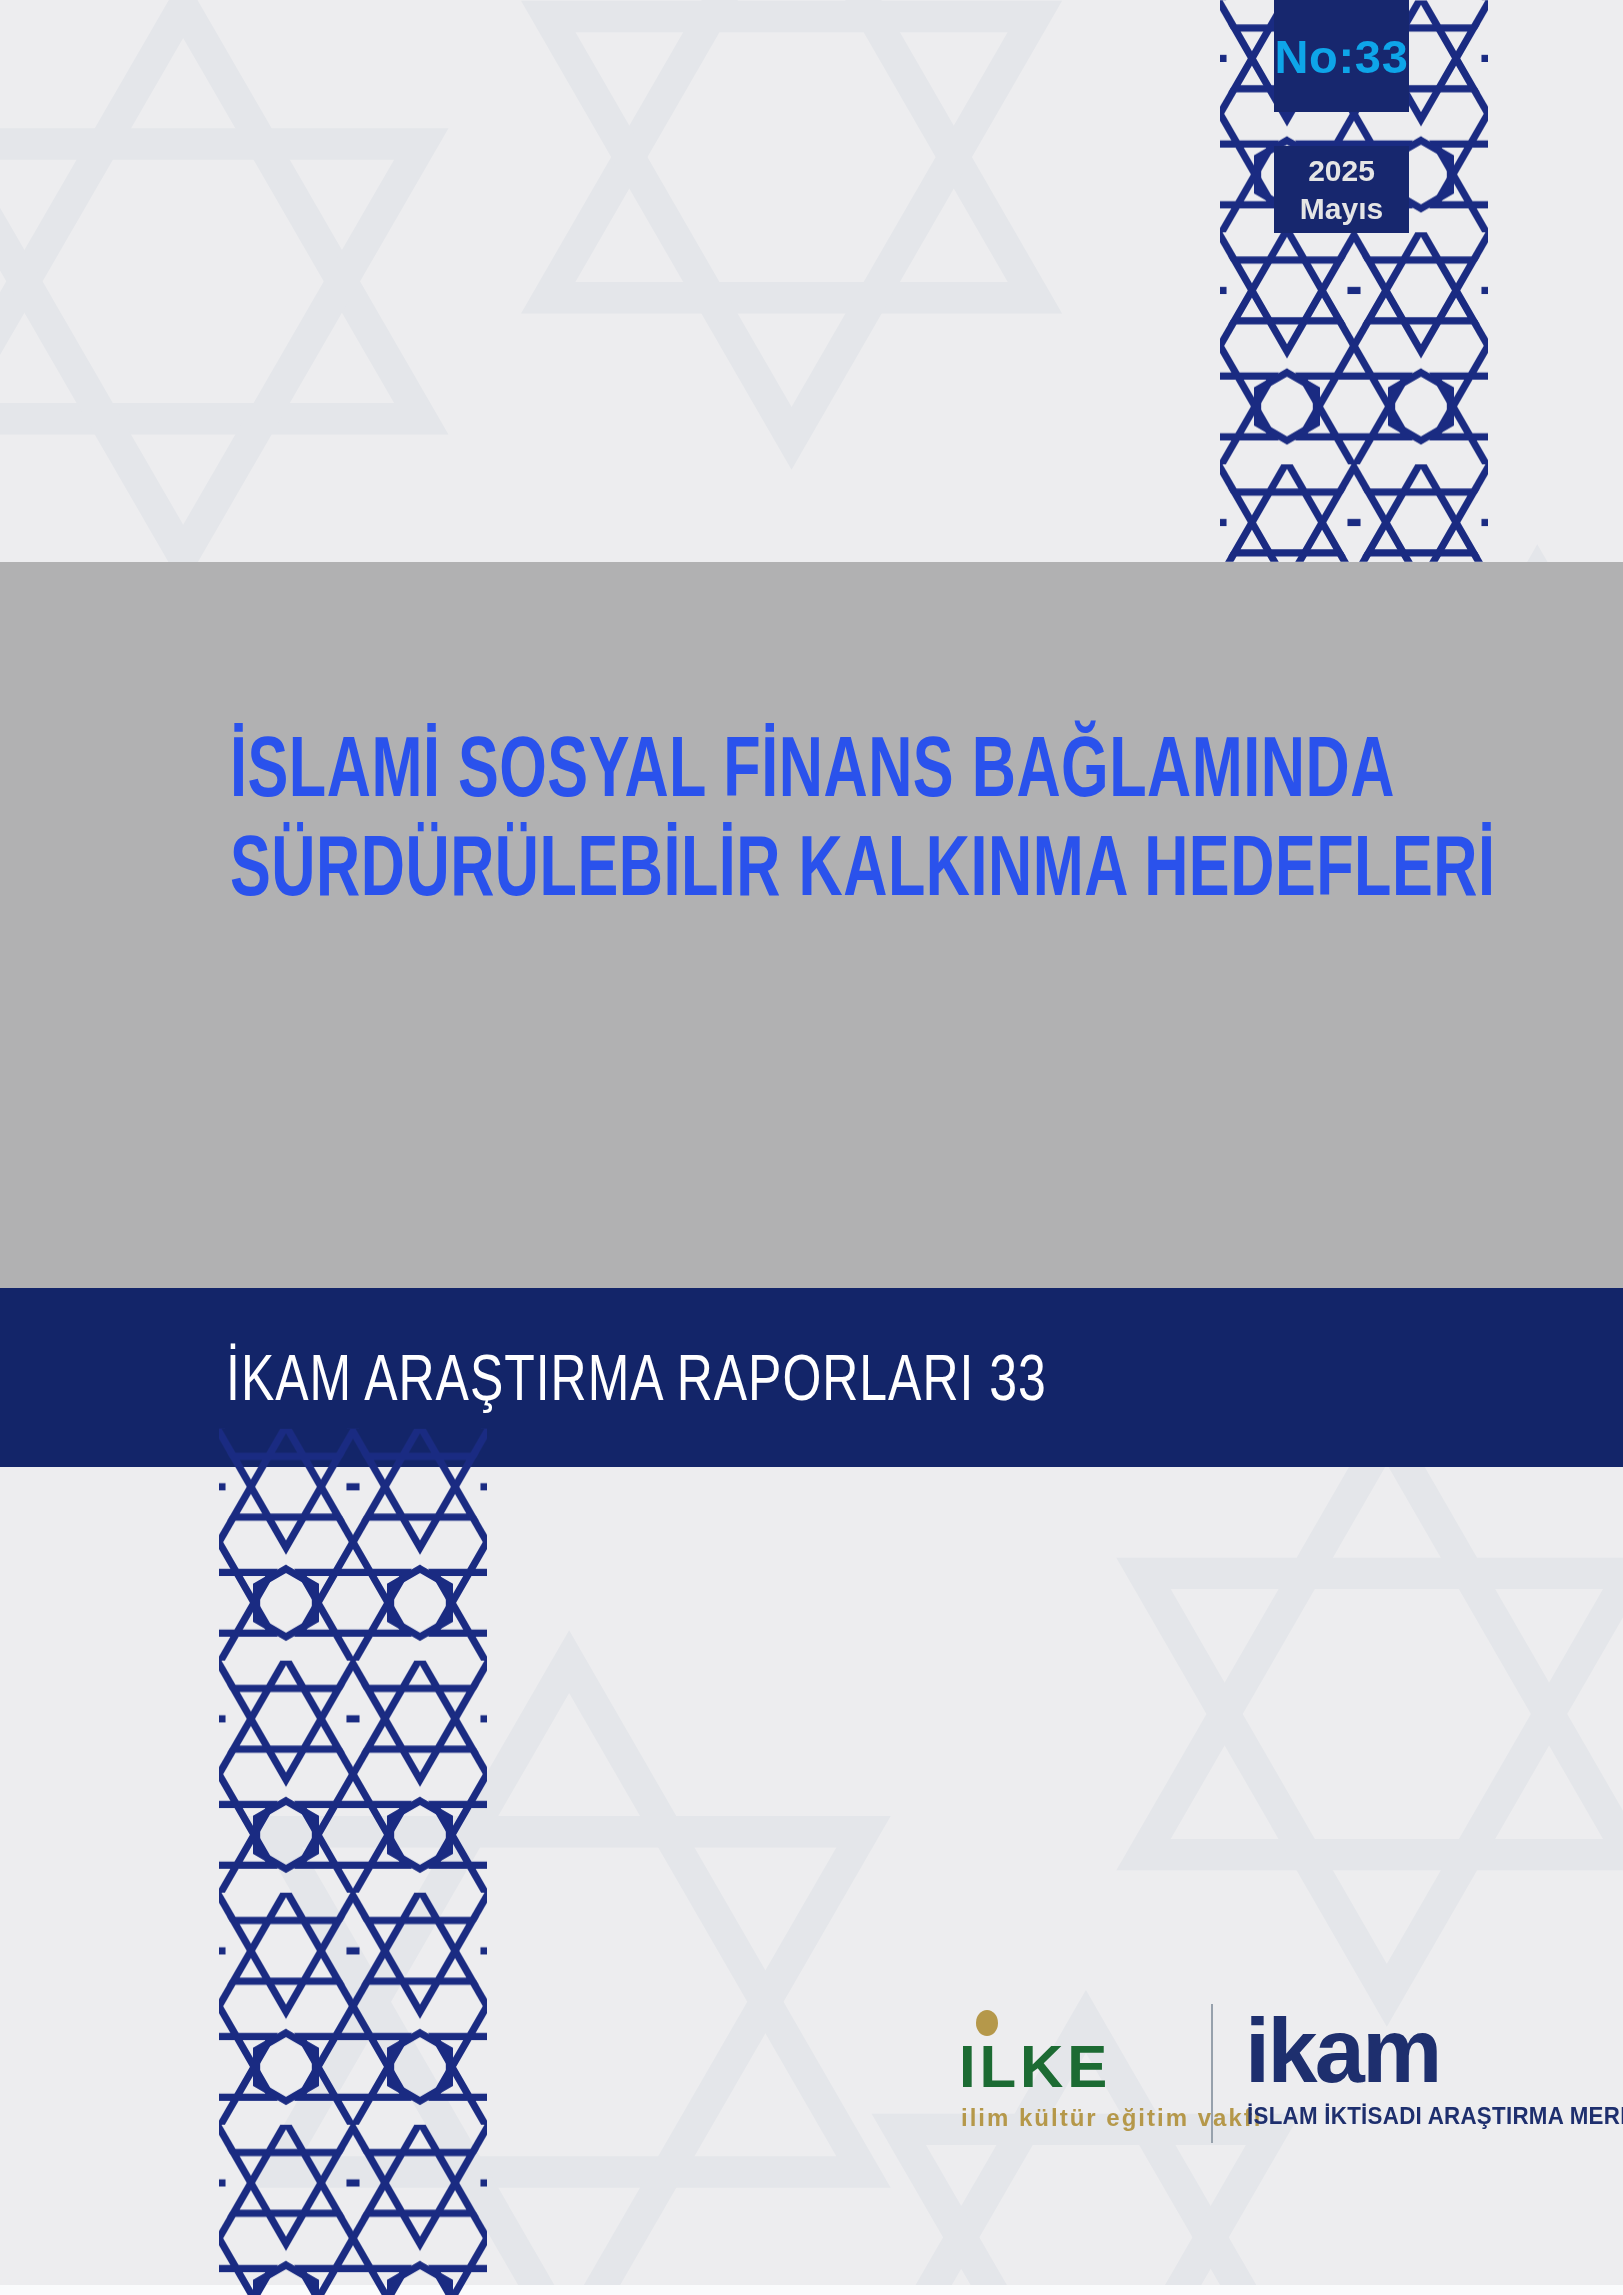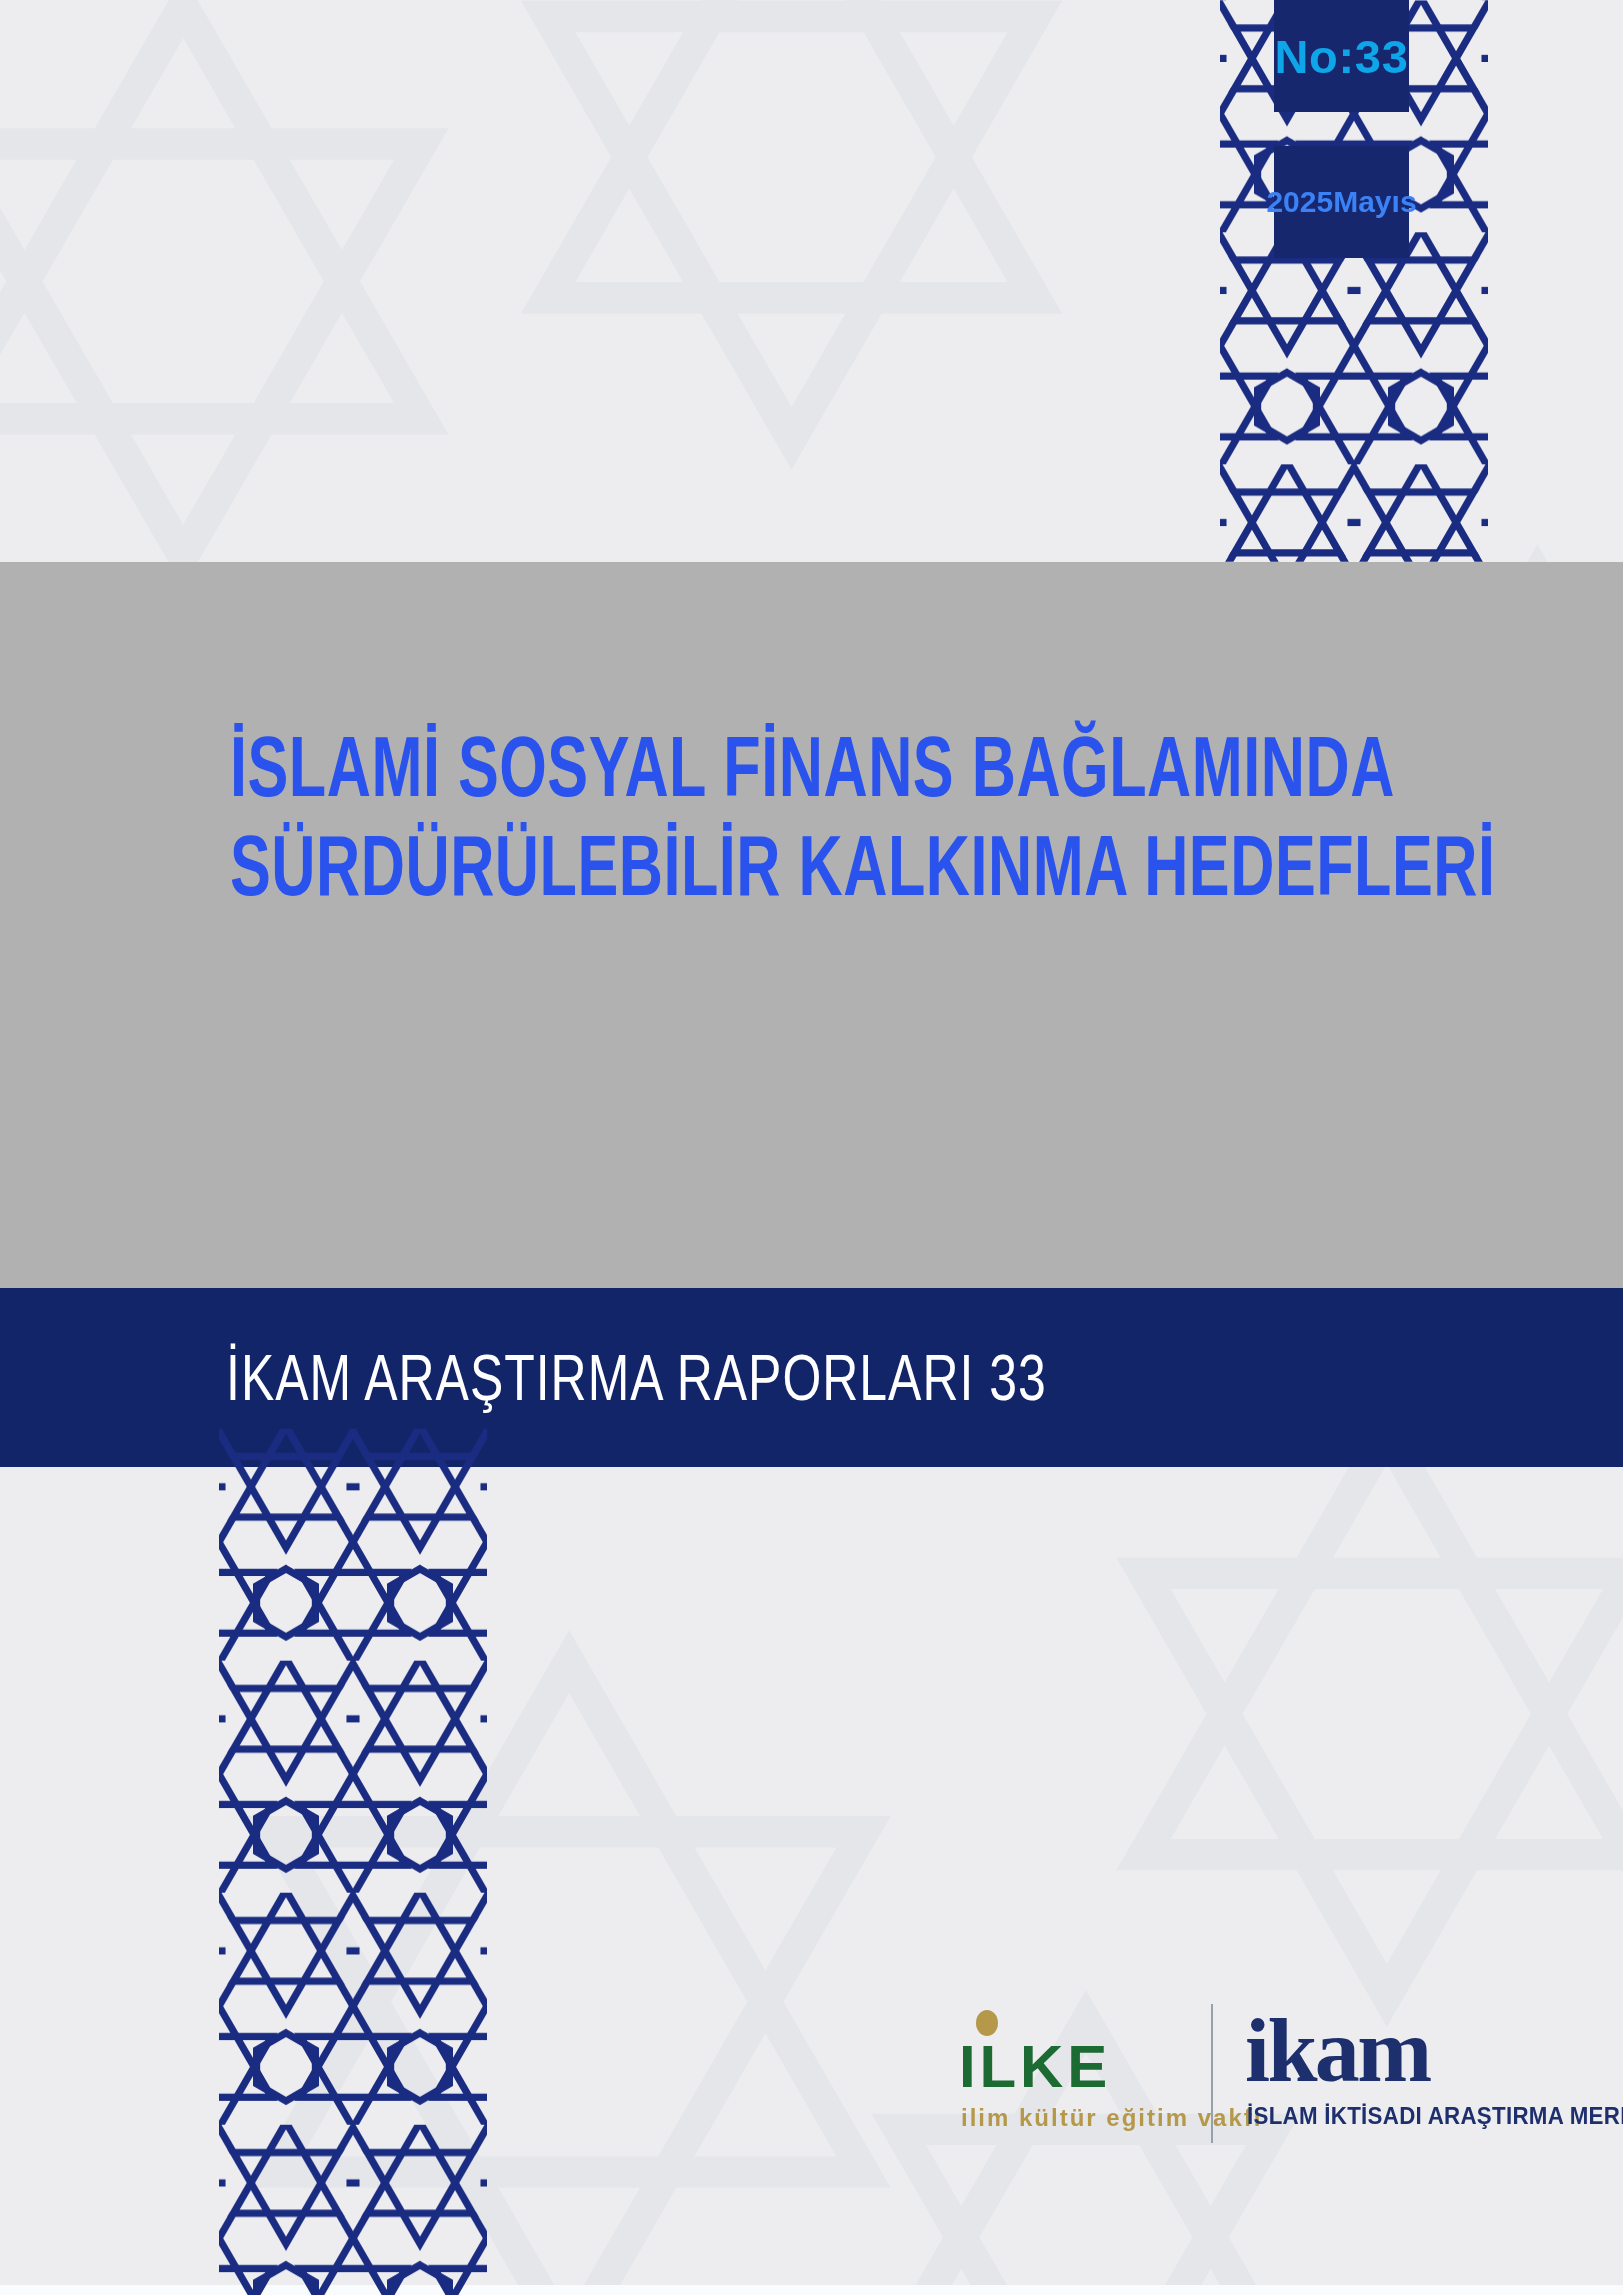--- a/index.html
+++ b/index.html
@@ -19,23 +19,23 @@
   .strip-top-right{left:1220px;top:0;width:268px;height:562px;}
   .strip-left{left:219px;top:1428px;width:268px;height:868px;}
   
   .no-box{
     position:absolute;left:1274px;top:0;width:135px;height:112px;
     background:#17276e;color:#0ea5e9;z-index:4;
     display:flex;align-items:center;justify-content:center;
     font-size:47px;font-weight:bold;letter-spacing:0.7px;
   }
   .date-box{
-    position:absolute;left:1274px;top:146px;width:135px;height:112px;
-    background:#17276e;color:#3b82f6;z-index:4;
-    display:flex;flex-direction:row;align-items:center;justify-content:center;
+    position:absolute;left:1274px;top:146px;width:135px;height:87px;
+    background:#17276e;color:#e5e5e5;z-index:4;
+    display:flex;flex-direction:column;align-items:center;justify-content:center;
     font-size:30px;font-weight:bold;line-height:38px;
   }
   
   .gray-band{
     position:absolute;left:0;top:562px;width:1623px;height:726px;
     background:#b1b1b2;z-index:2;
   }
   .title{
     position:absolute;left:230px;top:717px;z-index:3;
     color:#2a52ec;font-weight:bold;font-size:85px;line-height:99px;
@@ -69,21 +69,21 @@
     color:#1c6b33;font-size:60px;font-weight:bold;letter-spacing:3.9px;line-height:65px;
     white-space:nowrap;
   }
   .ilke-tagline{
     position:absolute;left:961px;top:2104px;
     color:#b5984a;font-size:24px;font-weight:bold;letter-spacing:2px;white-space:nowrap;
   }
   .logo-separator{position:absolute;left:1211px;top:2004px;width:2px;height:139px;background:#97a1ac;}
   .ikam-wordmark{
     position:absolute;left:1245px;top:2005px;
-    color:#1e2f6e;font-family:Liberation Serif, serif;font-weight:bold;
+    color:#1e2f6e;font-family:Liberation Sans, sans-serif;font-weight:bold;
     font-size:90px;line-height:92px;letter-spacing:-2.6px;white-space:nowrap;
   }
   .ikam-tagline{
     position:absolute;left:1247px;top:2102px;
     color:#1e2f6e;font-size:24px;font-weight:bold;letter-spacing:0.3px;
     transform:scaleX(0.93);transform-origin:left top;white-space:nowrap;
   }
 </style>
 </head>
 <body>

